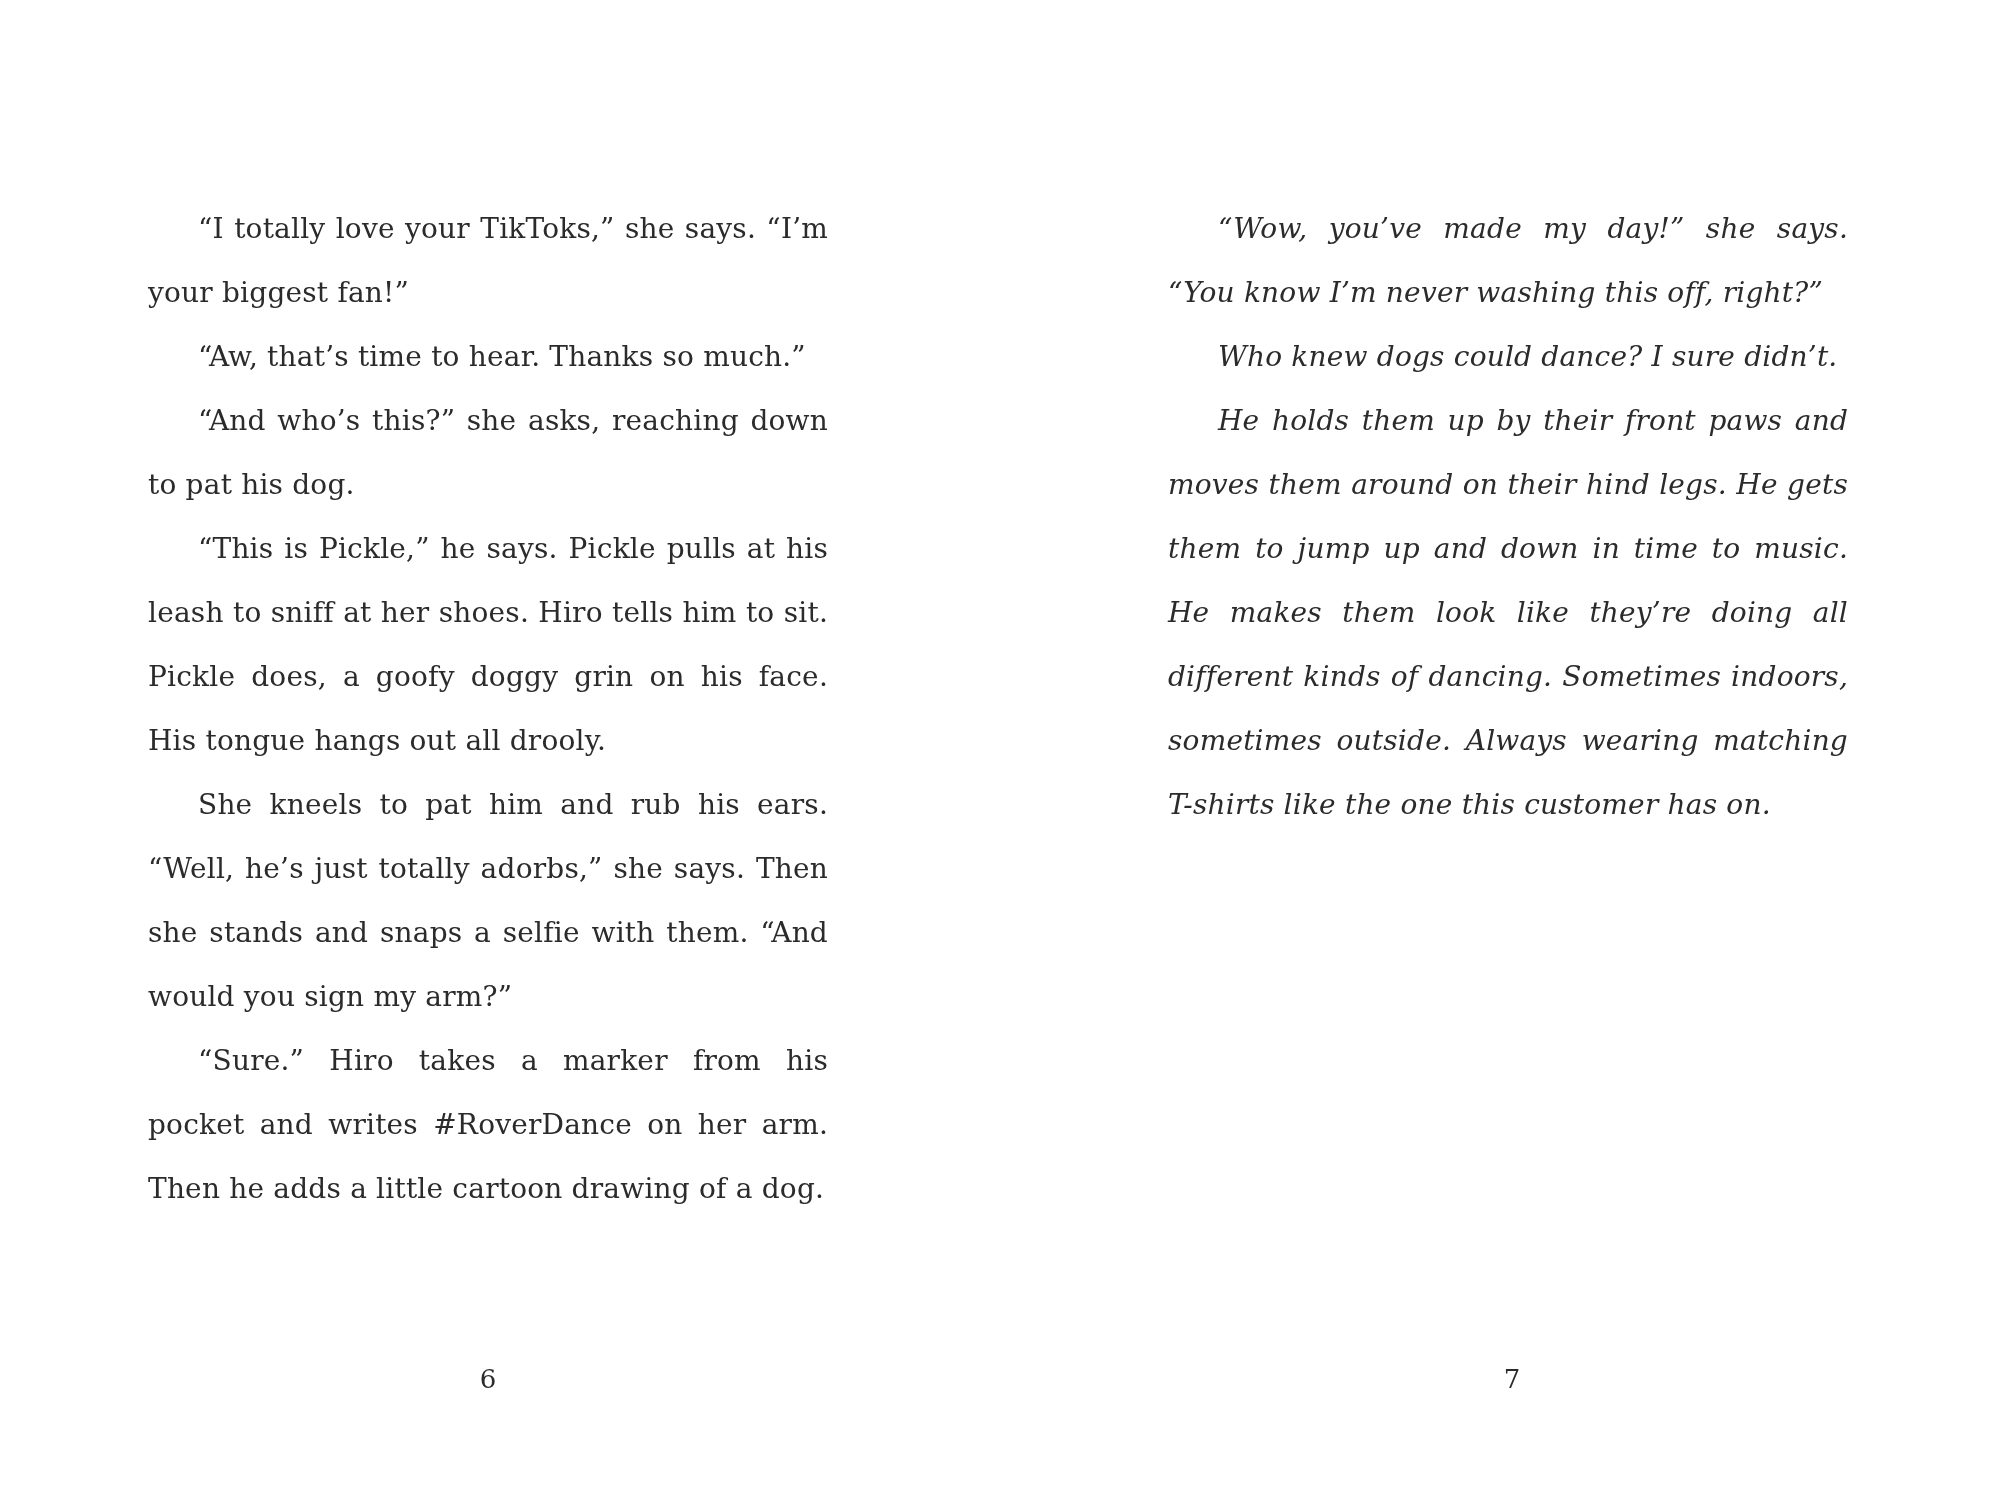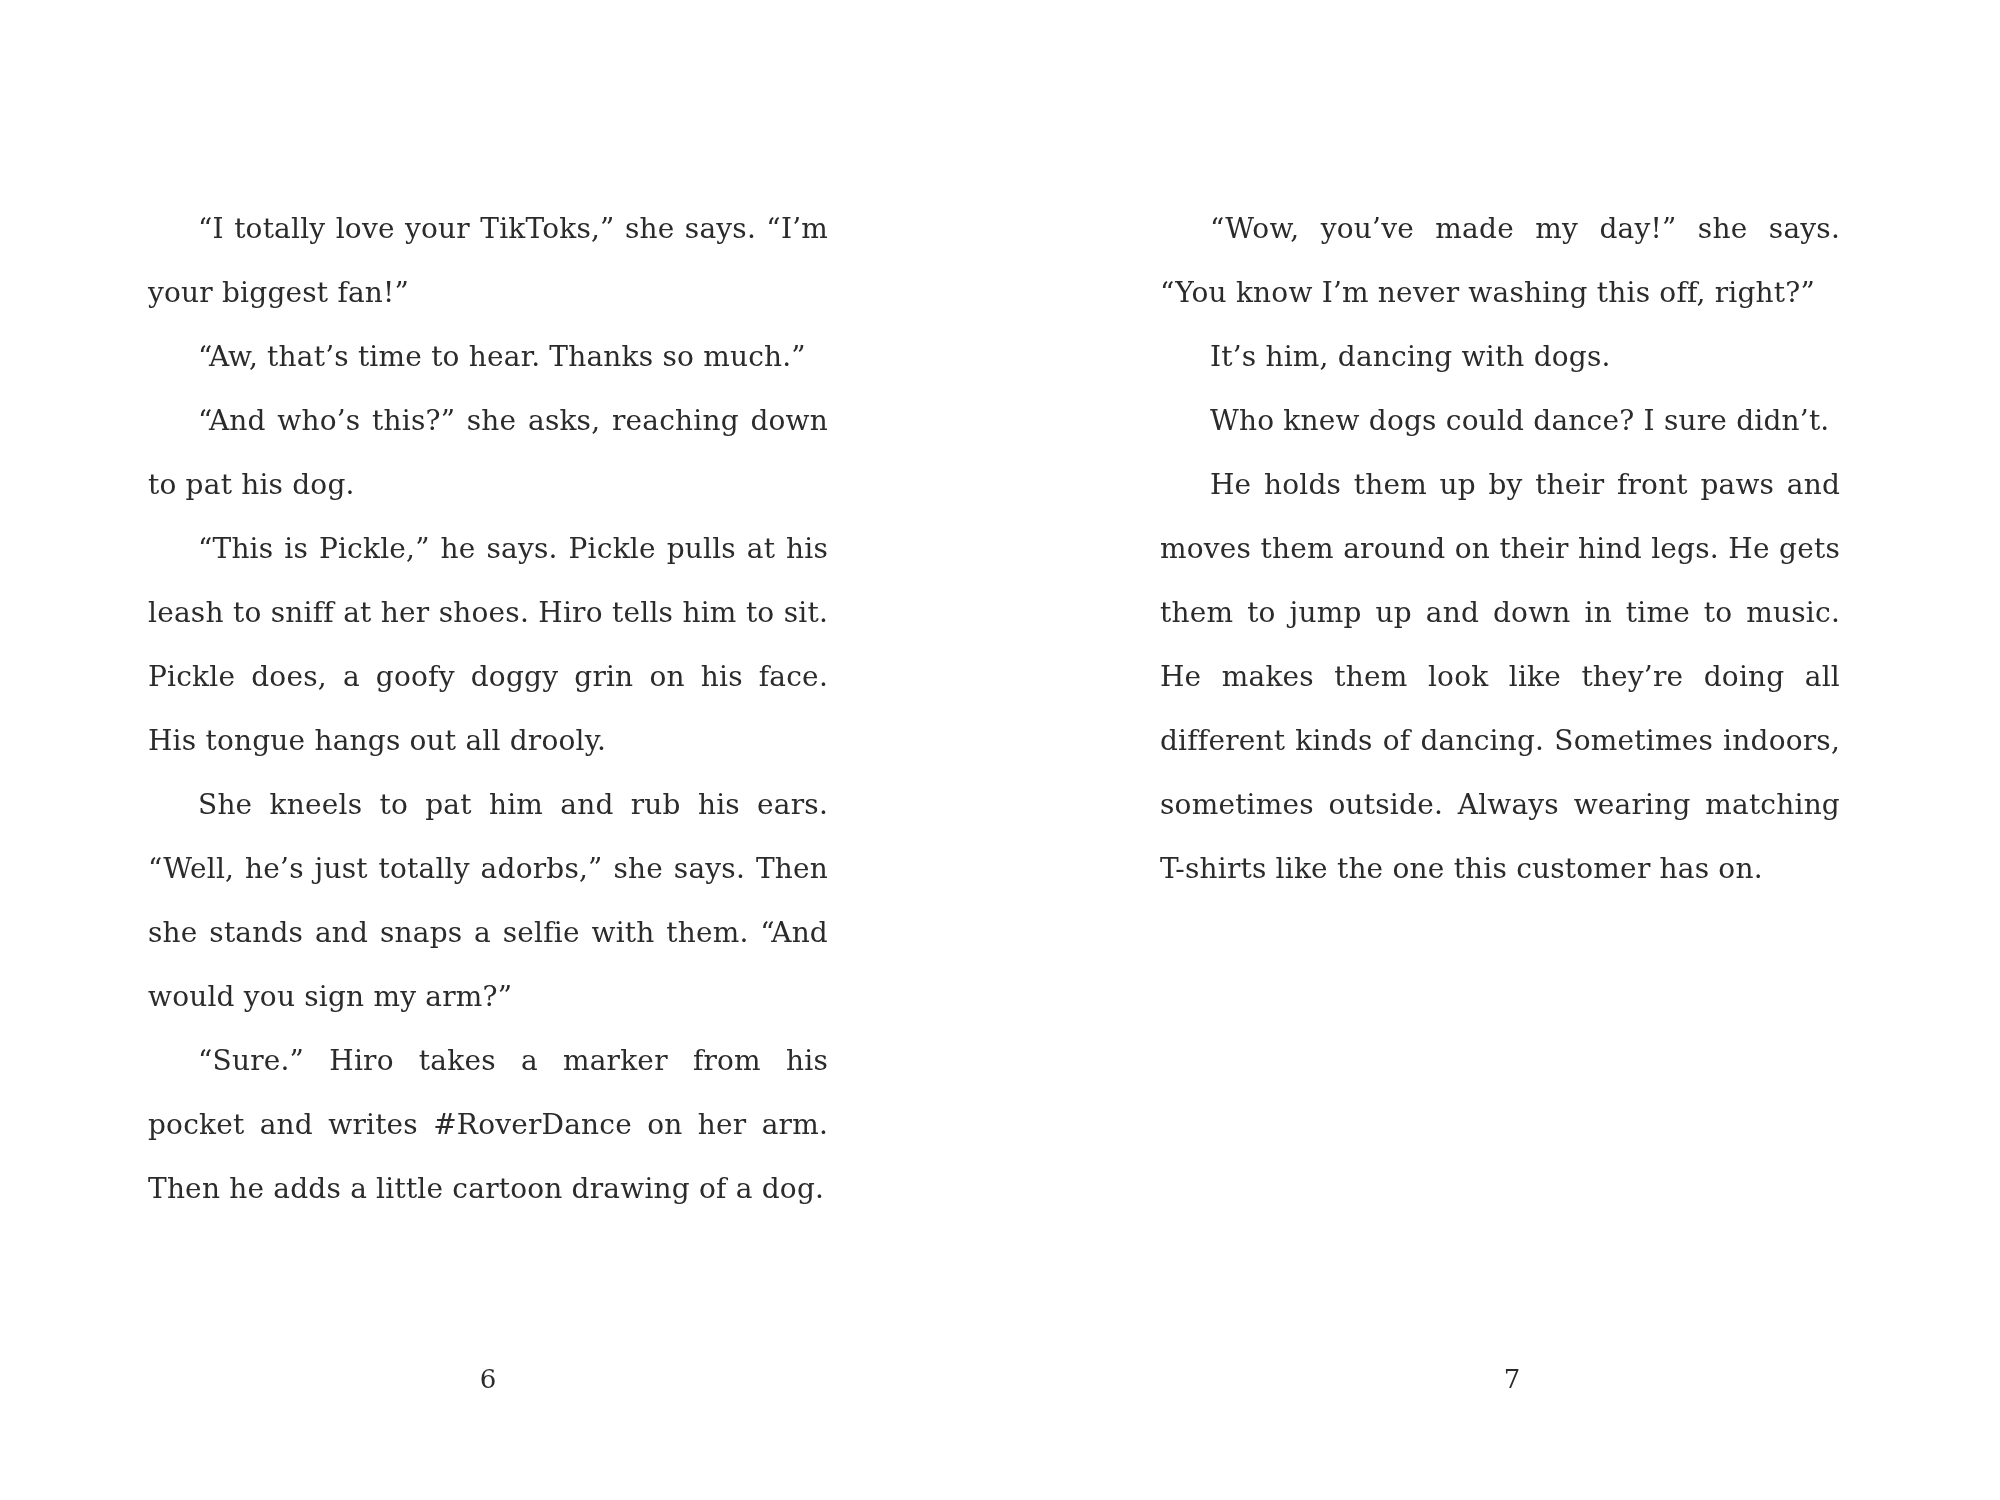--- a/index.html
+++ b/index.html
@@ -33,21 +33,21 @@
     top: 197px;
     width: 680px;
     font-size: 28px;
     line-height: 64px;
     letter-spacing: 0.2px;
     color: #2b2b2b;
     text-align: justify;
     hyphens: none;
   }
   .page.left  .text-column { left: 148px; }
-  .page.right .text-column { left: 160px; }
+  .page.right .text-column { left: 168px; font-style: italic; }
   .text-column p {
     margin: 0;
     padding: 0;
     text-indent: 50px;
   }
   .page-number {
     position: absolute;
     top: 1366px;
     width: 680px;
     text-align: center;
@@ -71,20 +71,19 @@
       <p>“This is Pickle,” he says. Pickle pulls at his leash to sniff at her shoes. Hiro tells him to sit. Pickle does, a goofy doggy grin on his face. His tongue hangs out all drooly.</p>
       <p>She kneels to pat him and rub his ears. “Well, he’s just totally adorbs,” she says. Then she stands and snaps a selfie with them. “And would you sign my arm?”</p>
       <p>“Sure.” Hiro takes a marker from his pocket and writes #RoverDance on her arm. Then he adds a little cartoon drawing of a dog.</p>
     </div>
     <div class="page-number">6</div>
   </section>
 
   <section class="page right">
     <div class="text-column">
       <p>“Wow, you’ve made my day!” she says. “You know I’m never washing this off, right?”</p>
-      <p>It’s him, dancing with dogs.</p>
       <p>Who knew dogs could dance? I sure didn’t.</p>
       <p>He holds them up by their front paws and moves them around on their hind legs. He gets them to jump up and down in time to music. He makes them look like they’re doing all different kinds of dancing. Sometimes indoors, sometimes outside. Always wearing matching T-shirts like the one this customer has on.</p>
     </div>
     <div class="page-number">7</div>
   </section>
 
 </div>
 
 </body></html>

